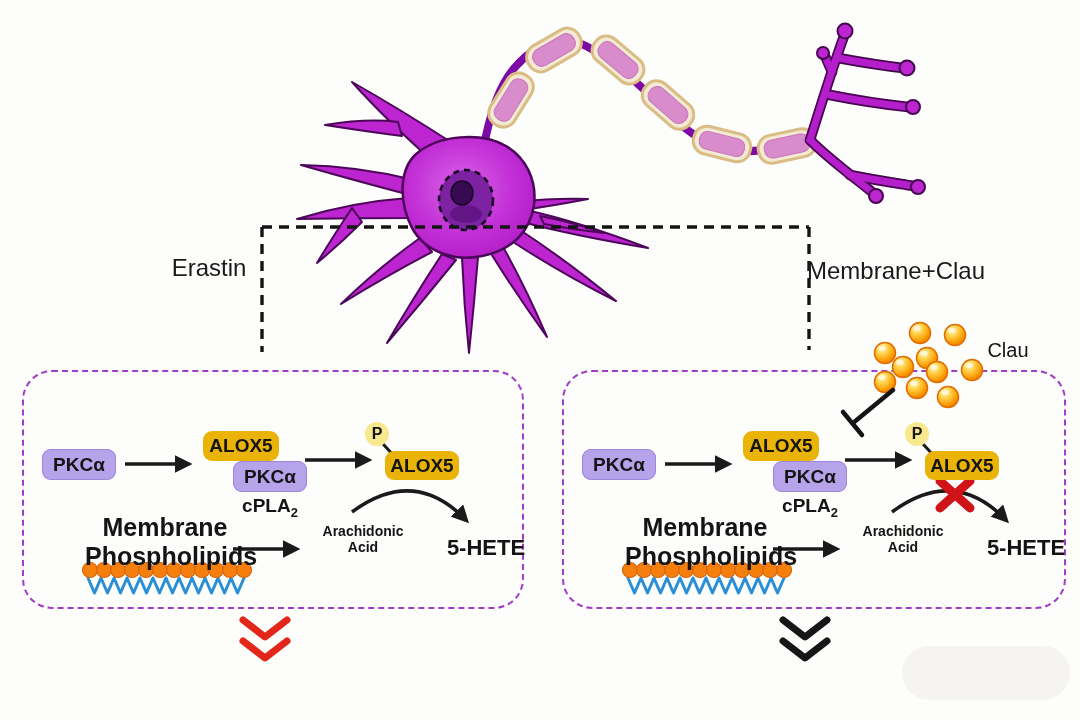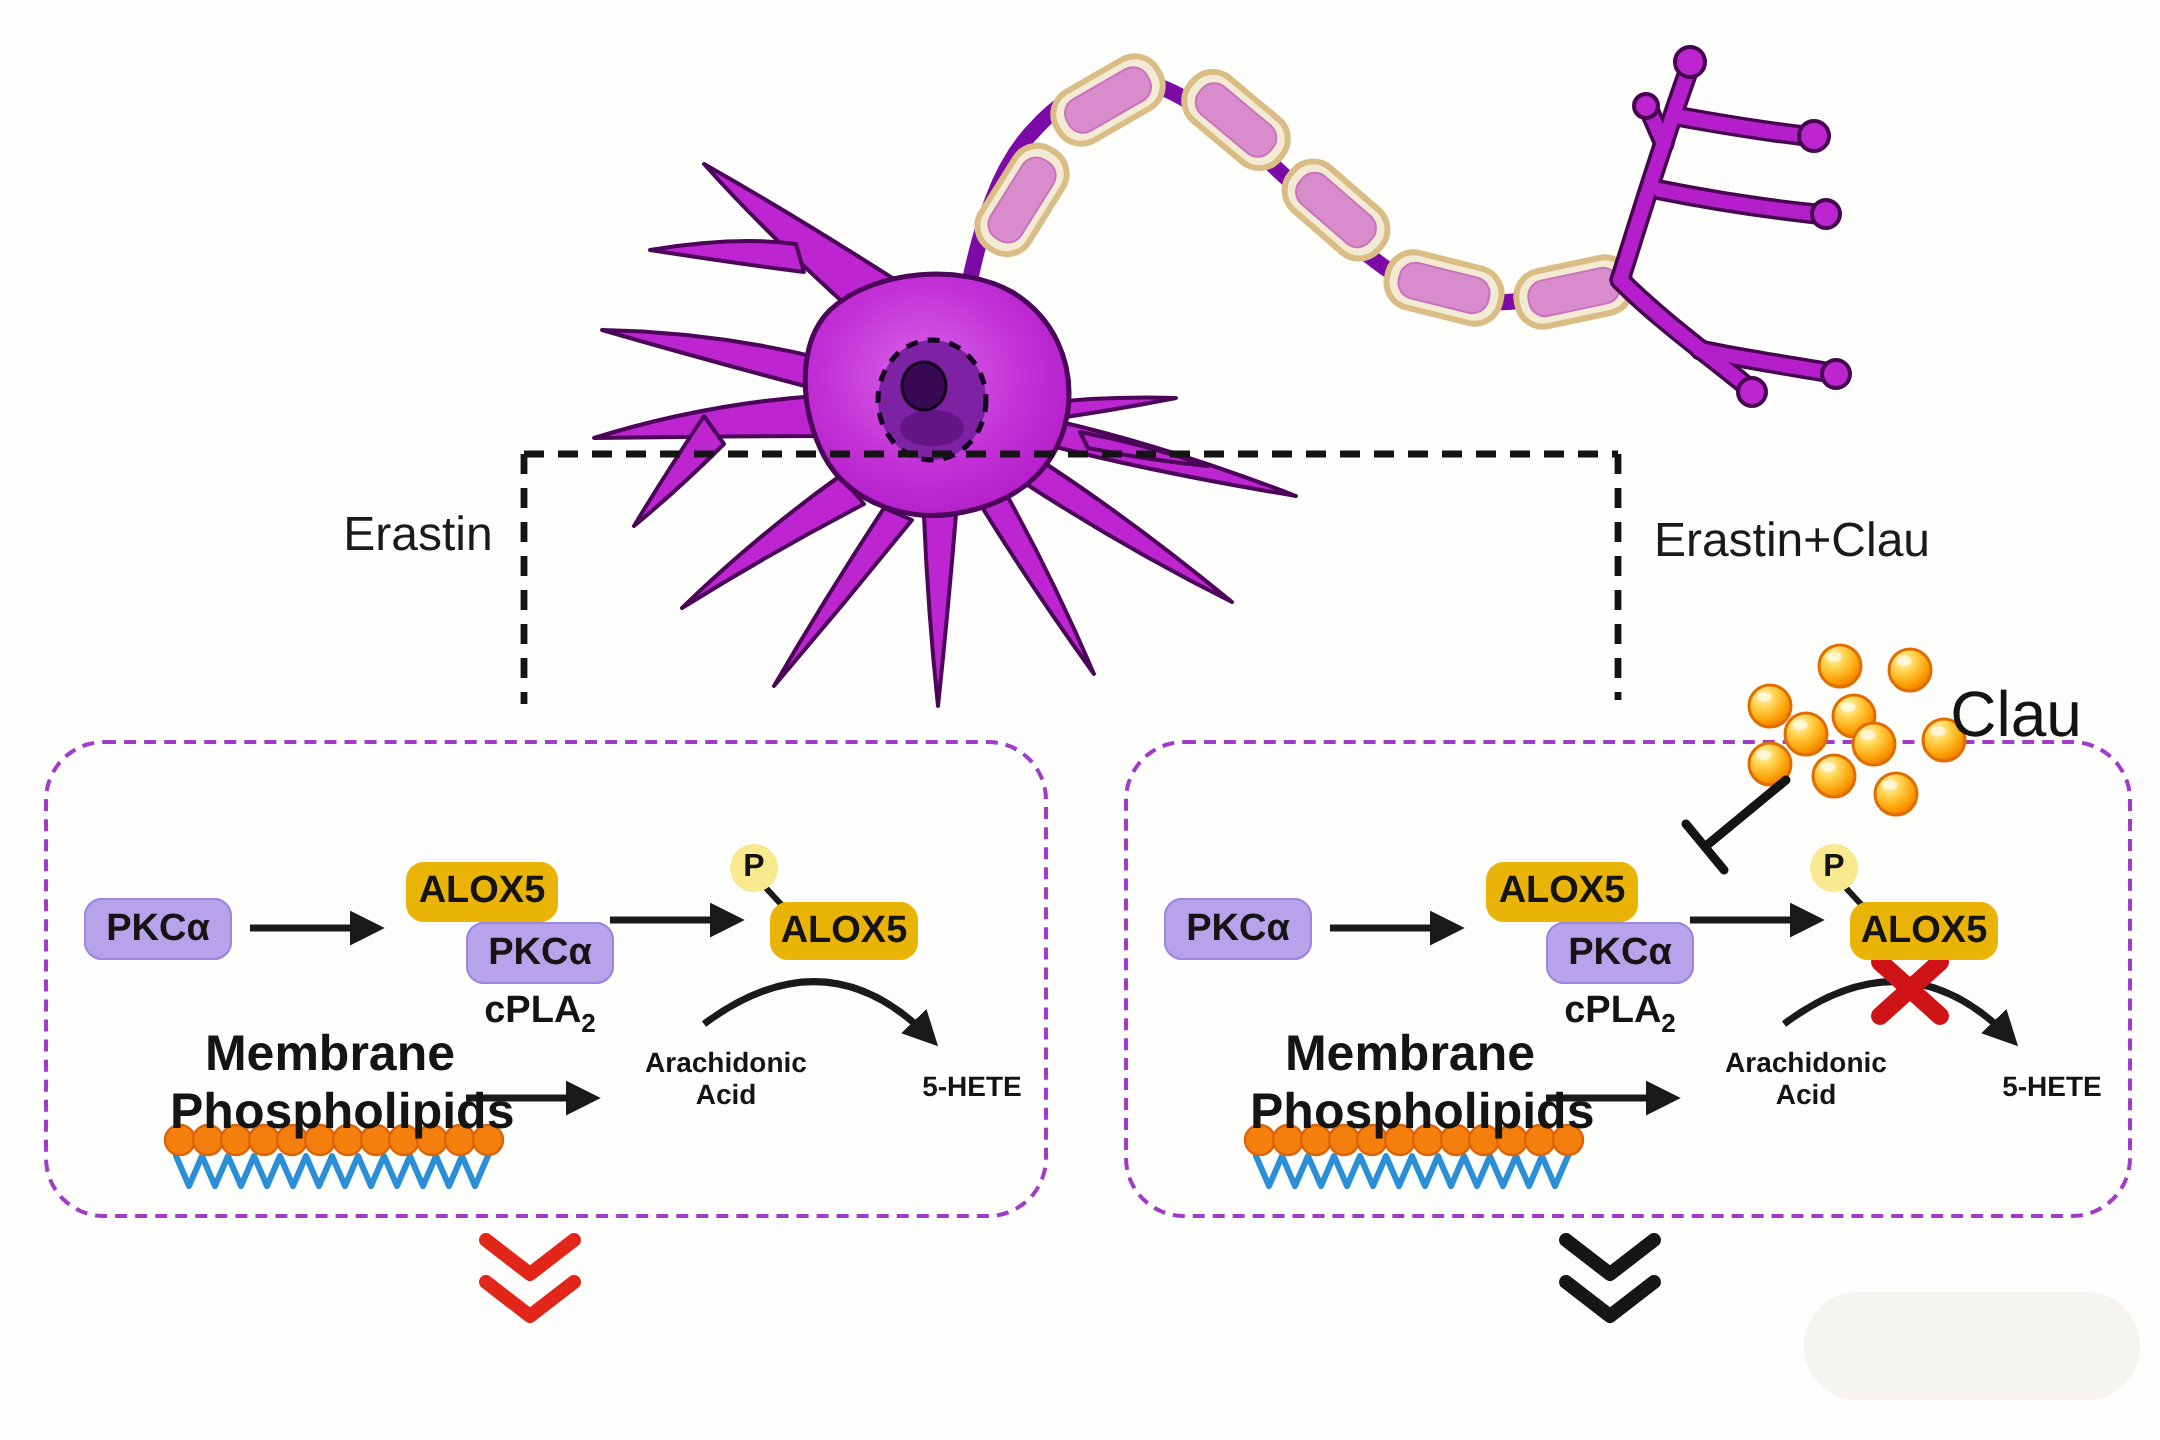--- a/index.html
+++ b/index.html
@@ -13,40 +13,40 @@
   }
   #panel-left{left:22px;top:370px;width:498px;height:235px;}
   #panel-right{left:562px;top:370px;width:500px;height:235px;}
   #watermark{position:absolute;left:902px;top:646px;width:168px;height:54px;
     background:#f6f4f1;border-radius:28px;z-index:0;}
   #art{position:absolute;left:0;top:0;z-index:2;pointer-events:none;}
   .txt{position:absolute;z-index:3;text-align:center;line-height:1.15;}
   .treatment{font-size:24px;color:#1a1a1a;}
   #erastin-label{left:149px;top:254px;width:120px;}
   #erastin-clau-label{left:806px;top:257px;width:180px;}
-  #clau-label{left:963px;top:339px;width:90px;font-size:32px;}
+  #clau-label{left:963px;top:339px;width:90px;font-size:20px;}
   #ferroptosis-label{left:173px;top:669px;width:200px;font-size:28px;color:#c9161a;}
   #survival-label{left:716px;top:669px;width:200px;font-size:28px;color:#111;}
   .pathway-labels{position:absolute;top:0;left:0;width:540px;height:720px;z-index:3;}
   .pathway-labels.right{left:540px;}
   .pw{position:absolute;text-align:center;font-weight:bold;color:#141414;}
   .chip{border-radius:9px;font-size:19px;display:flex;align-items:center;justify-content:center;}
   .chip.purple{background:#b6a3ea;box-shadow:inset 0 0 0 1px #9d87dd;}
   .chip.yellow{background:#eab308;}
   .pkca1{left:42px;top:449px;width:74px;height:31px;}
   .alox1{left:203px;top:431px;width:76px;height:30px;}
   .pkca2{left:233px;top:461px;width:74px;height:31px;}
   .pcircle{left:365px;top:422px;width:24px;height:24px;border-radius:50%;
     background:#f8e88e;font-size:16px;display:flex;align-items:center;justify-content:center;}
   .alox3{left:385px;top:451px;width:74px;height:29px;}
   .membrane-label{left:85px;top:513px;width:160px;font-size:25px;}
   .cpla2-label{left:234px;top:495px;width:72px;font-size:19px;}
   .cpla2-label sub{font-size:13px;}
   .aa-label{left:300px;top:523px;width:126px;font-size:14px;}
-  .hete-label{left:440px;top:535px;width:92px;font-size:14px;}
+  .hete-label{left:440px;top:535px;width:92px;font-size:22px;}
 </style>
 </head>
 <body>
 
 <div id="stage">
 
   <div id="watermark"></div>
 
   <div id="panel-left" class="panel"></div>
   <div id="panel-right" class="panel"></div>
@@ -246,21 +246,21 @@
       <polyline points="243,620 265,637 287,620"></polyline>
       <polyline points="243,641 265,658 287,641"></polyline>
     </g>
     <g stroke="#161616" stroke-width="7" fill="none" stroke-linecap="round" stroke-linejoin="round">
       <polyline points="783,620 805,637 827,620"></polyline>
       <polyline points="783,641 805,658 827,641"></polyline>
     </g>
   </svg>
 
   <div id="erastin-label" class="txt treatment">Erastin</div>
-  <div id="erastin-clau-label" class="txt treatment">Erastin+Clau</div>
+  <div id="erastin-clau-label" class="txt treatment">Membrane+Clau</div>
   <div id="clau-label" class="txt">Clau</div>
 
   <div class="pathway-labels">
     <div class="pw chip purple pkca1">PKCα</div>
     <div class="pw chip yellow alox1">ALOX5</div>
     <div class="pw chip purple pkca2">PKCα</div>
     <div class="pw pcircle">P</div>
     <div class="pw chip yellow alox3">ALOX5</div>
     <div class="pw membrane-label">
       <div>Membrane</div>

